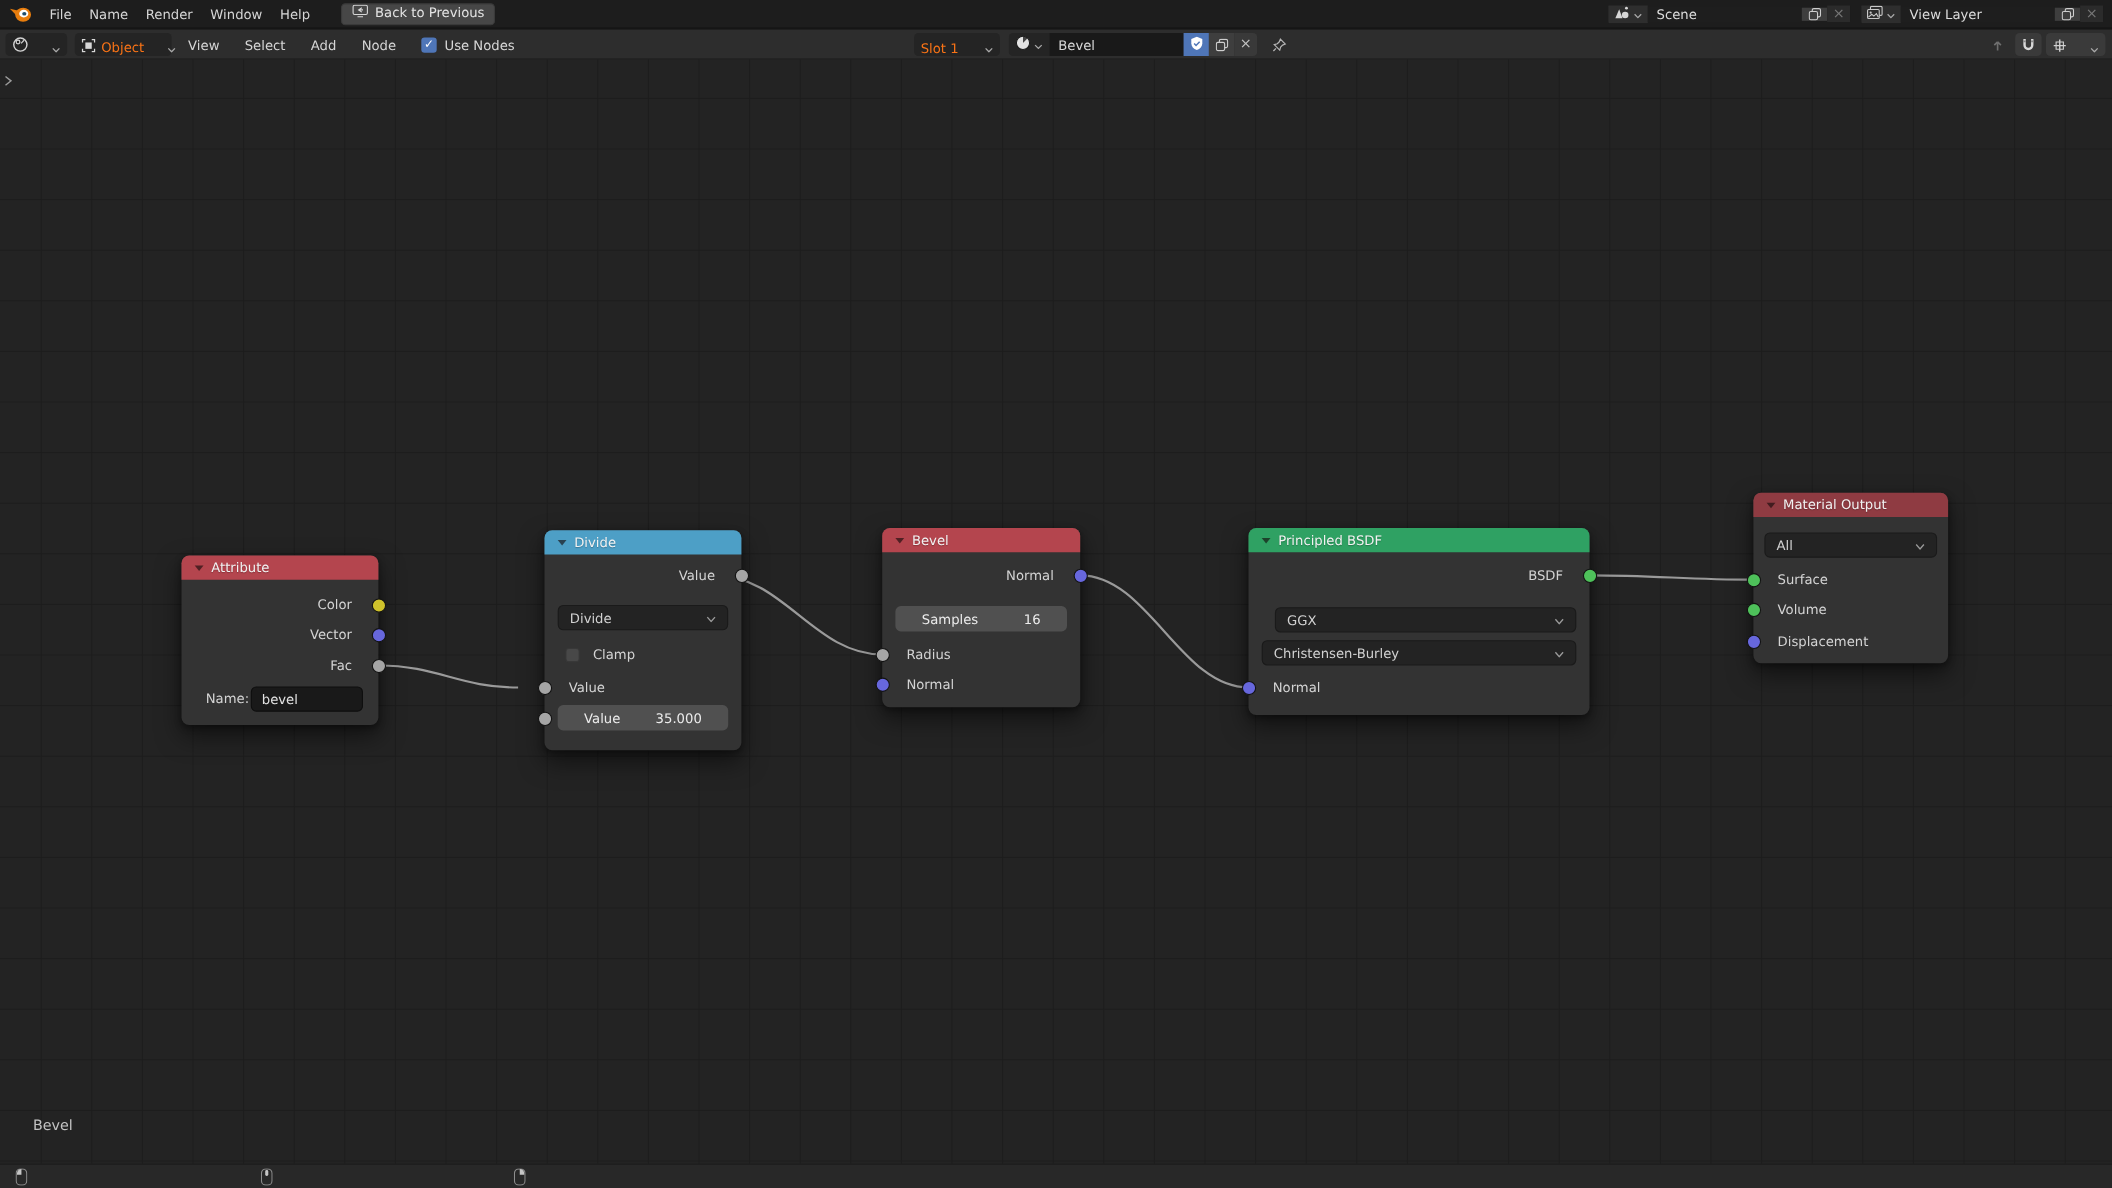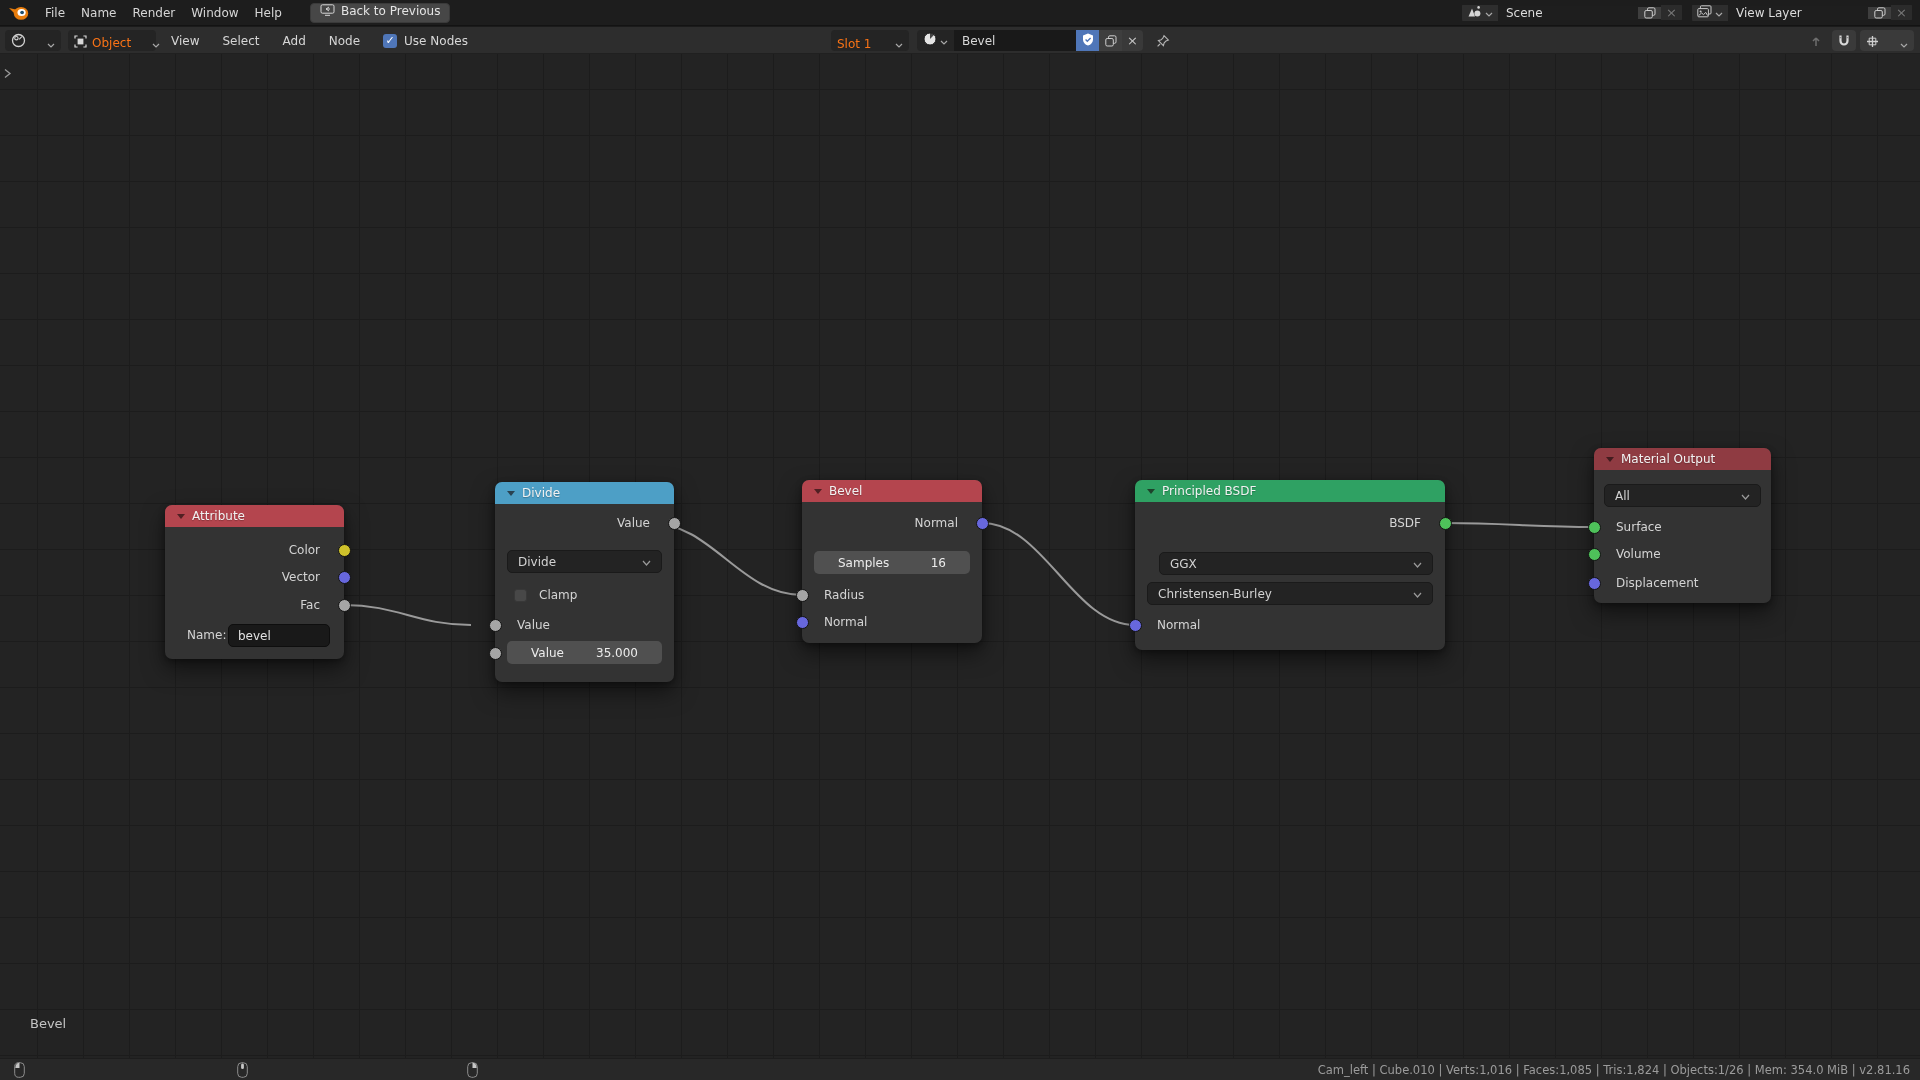--- a/index.html
+++ b/index.html
@@ -442,16 +442,15 @@
         <rect x="0.7" y="0.7" width="9.6" height="14.6" rx="4" fill="none" stroke="#8d8d8d"></rect>
         <rect x="4.1" y="1.6" width="2.8" height="5.4" rx="1.3" fill="#c6c6c6"></rect>
       </svg>
     </span>
     <span class="mouse-hint" style="left:467px;">
       <svg width="11" height="16" viewBox="0 0 11 16">
         <rect x="0.7" y="0.7" width="9.6" height="14.6" rx="4" fill="none" stroke="#8d8d8d"></rect>
         <path d="M9.6 6 V5 a4.1 4.3 0 0 0 -4.1 -4.3 V6 Z" fill="#c6c6c6"></path>
       </svg>
     </span>
-    <span class="status-stats">Cam_left | Cube.010 | Verts:1,016 | Faces:1,085 | Tris:1,824 | Objects:1/26 | Mem: 354.0 MiB | v2.81.16</span>
   </div>
 
 </div>
 
 </body></html>

